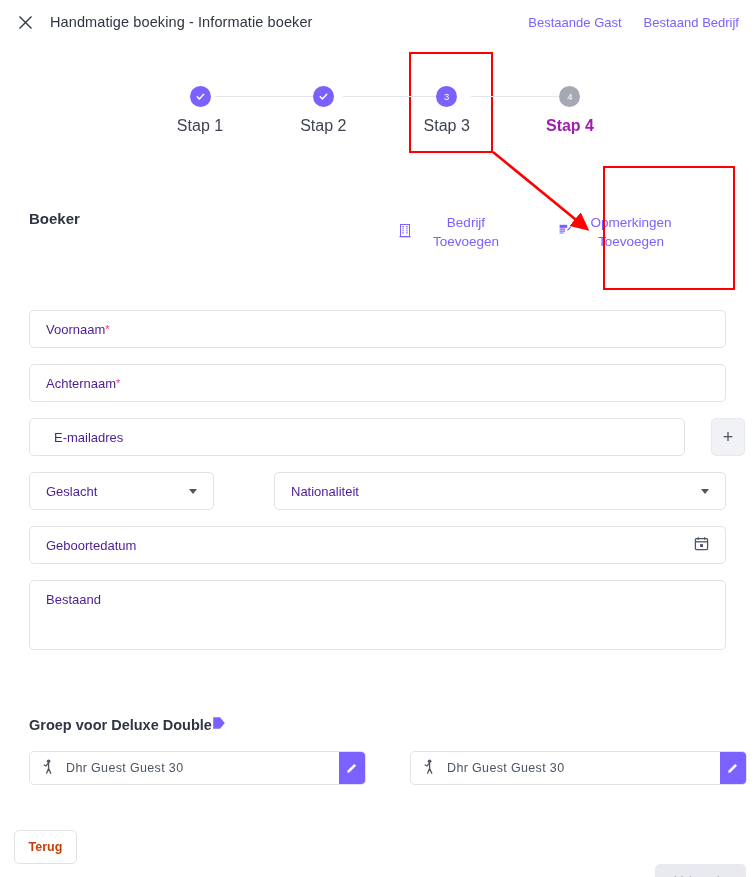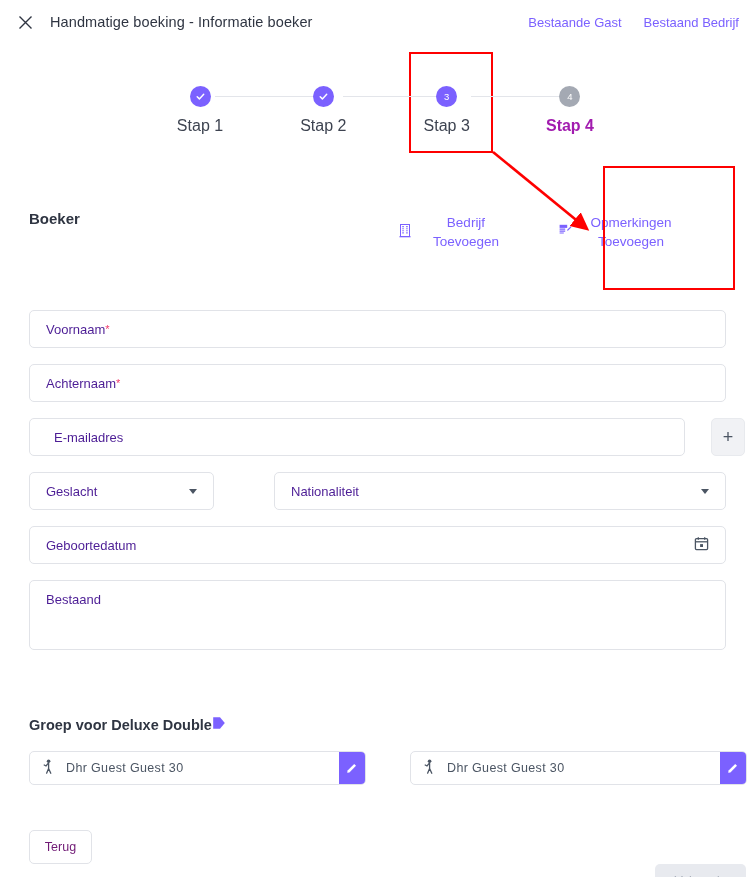--- a/index.html
+++ b/index.html
@@ -228,29 +228,30 @@
     background: #7b61ff;
     display: flex;
     align-items: center;
     justify-content: center;
     cursor: pointer;
   }
 
   
   .btn-terug {
     position: absolute;
-    left: 29px; top: 830px;
+    left: 14px; top: 830px;
     width: 63px; height: 34px;
     border: 1px solid #e1e3e8;
     border-radius: 5px;
     background: #ffffff;
     display: flex; align-items: center; justify-content: center;
     font-size: 12.5px;
-    color: #701a75;
-    cursor: pointer;
+    color: #c2410c;
+    cursor: pointer;
+    font-weight: bold;
   }
   .btn-volgende {
     position: absolute;
     left: 655px; top: 830px;
     width: 91px; height: 34px;
     border: none;
     border-radius: 5px;
     background: #e8eaef;
     display: flex; align-items: center; justify-content: center;
     font-size: 12.5px;

